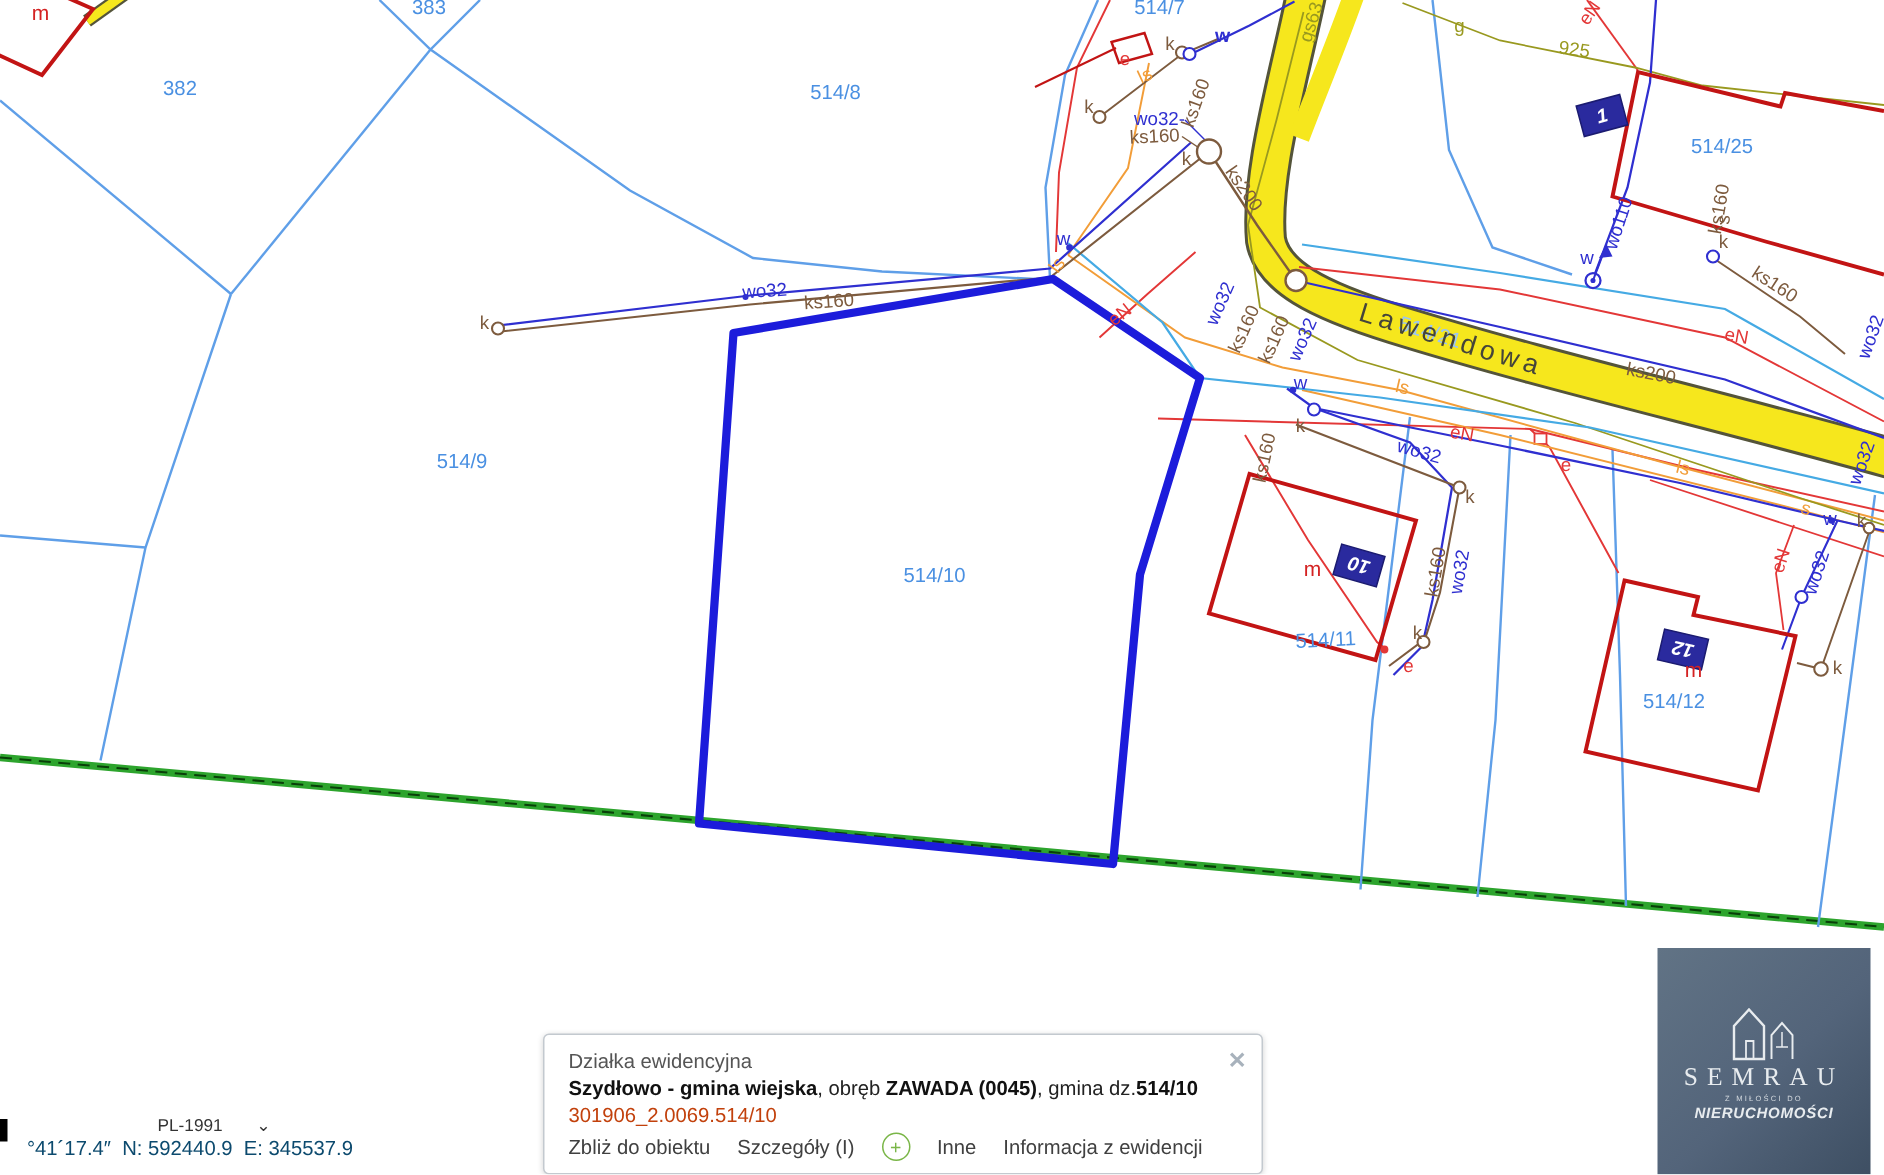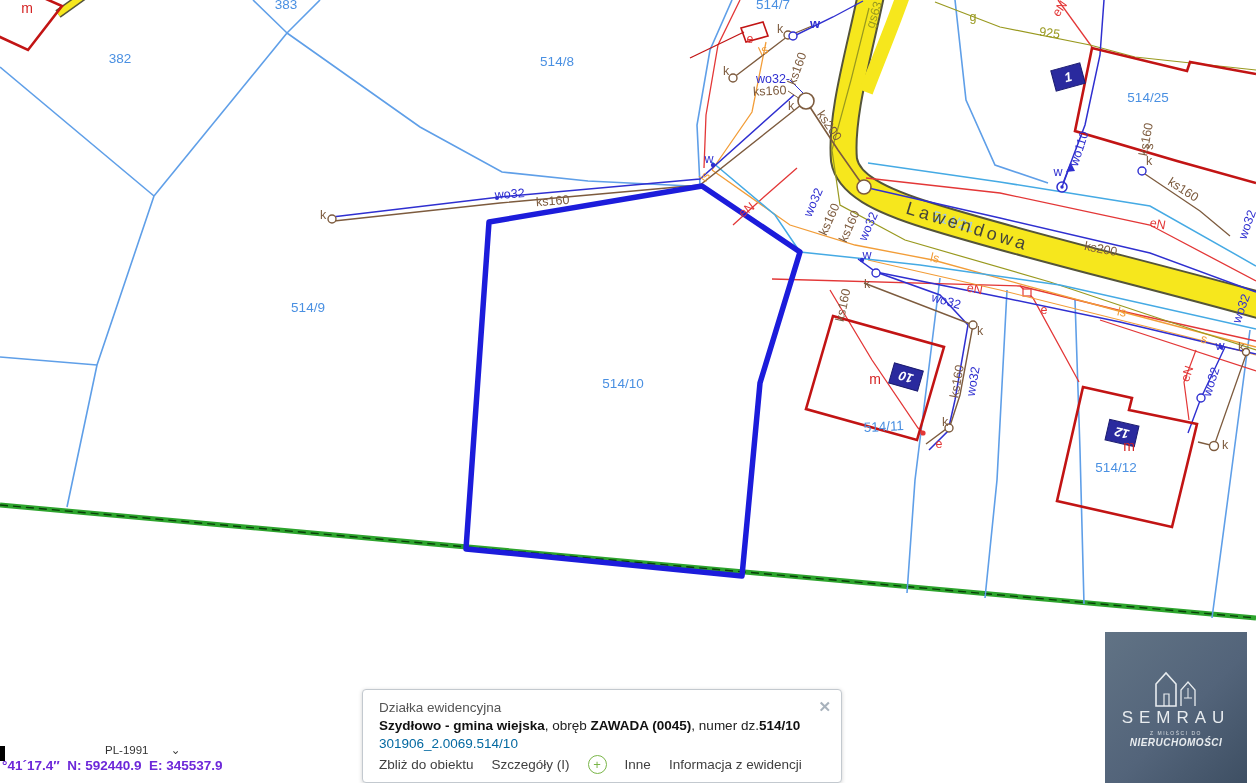--- a/index.html
+++ b/index.html
@@ -20,37 +20,37 @@
   .plate-rect{fill:#2a2a9e;stroke:#1b1b70;stroke-width:1;}
   .lbl-plate{fill:#ffffff;font-size:13px;font-weight:bold;}
 
   
   #popup{position:absolute;left:362px;top:689px;width:480px;height:94px;background:#fff;
          border:1px solid #c3c9cf;border-radius:4px;box-shadow:0 1px 4px rgba(0,0,0,.18);
          padding:10px 14px 8px 16px;box-sizing:border-box;font-size:13.5px;color:#333;}
   #popup .row1{color:#555;}
   #popup .row2{margin-top:3px;color:#222;}
   #popup .row2 b{color:#111;}
-  #popup .row3{margin-top:3px;color:#0369a1;}
+  #popup .row3{margin-top:3px;color:#c2410c;}
   #popup .row4{margin-top:4px;display:flex;align-items:center;gap:18px;}
   #popup .plink{color:#404040;cursor:pointer;text-decoration:none;}
   #close-btn{position:absolute;right:10px;top:8px;color:#a8b2bc;font-size:15px;font-weight:bold;cursor:pointer;}
   .plus-ico{display:inline-flex;width:17px;height:17px;border:1.5px solid #7ab648;border-radius:50%;
             color:#7ab648;align-items:center;justify-content:center;font-size:13px;line-height:1;}
 
   
   #crs-box{position:absolute;left:105px;top:743px;font-size:11.5px;color:#333;display:flex;gap:38px;align-items:center;}
-  #coords{position:absolute;left:2px;top:758px;font-size:13.5px;font-weight:bold;color:#6d28d9;white-space:pre;}
+  #coords{position:absolute;left:18px;top:758px;font-size:13.5px;font-weight:normal;color:#0c4a6e;white-space:pre;}
   #tickmark{position:absolute;left:0;top:746px;width:5px;height:15px;background:#000;}
 
   
   #logo{position:absolute;left:1105px;top:632px;width:142px;height:151px;
         background:linear-gradient(135deg,#617385 0%,#53647a 55%,#3e4f63 100%);
         display:flex;flex-direction:column;align-items:center;justify-content:center;color:#e8ecef;}
-  #logo .brand{font-size:17px;letter-spacing:6px;margin-top:0;}
+  #logo .brand{font-size:17px;letter-spacing:6px;margin-top:0;font-family:Liberation Serif, serif;}
   #logo .tag1{font-size:5px;letter-spacing:1.5px;margin-top:2px;opacity:.85;}
   #logo .tag2{font-size:10px;font-weight:bold;letter-spacing:.5px;margin-top:1px;font-style:italic;}
 </style>
 </head>
 <body>
 
 <div id="app">
 
   <svg id="map-svg" width="1256" height="783" viewBox="0 0 1256 783">
 
@@ -242,21 +242,21 @@
         <text class="lbl lbl-red" transform="translate(749,213) rotate(-38)" text-anchor="middle">eN</text>
         <text class="lbl lbl-orange" transform="translate(708,179) rotate(-55)" text-anchor="middle">ls</text>
         <text class="lbl lbl-blue" transform="translate(709,163) rotate(0)" text-anchor="middle">w</text>
         <text class="lbl lbl-brown" transform="translate(847,306) rotate(-78)" text-anchor="middle">ks160</text>
       </g>
   </svg>
 
   <div id="popup">
     <div id="close-btn">✕</div>
     <div class="row1">Działka ewidencyjna</div>
-    <div class="row2"><b>Szydłowo - gmina wiejska</b><span>, obręb </span><b>ZAWADA (0045)</b><span>, numer dz.</span><b>514/10</b></div>
+    <div class="row2"><b>Szydłowo - gmina wiejska</b><span>, obręb </span><b>ZAWADA (0045)</b><span>, gmina dz.</span><b>514/10</b></div>
     <div class="row3">301906_2.0069.514/10</div>
     <div class="row4">
       <a class="plink">Zbliż do obiektu</a>
       <a class="plink">Szczegóły (I)</a>
       <span class="plus-ico">+</span>
       <a class="plink">Inne</a>
       <a class="plink">Informacja z ewidencji</a>
     </div>
   </div>
 

